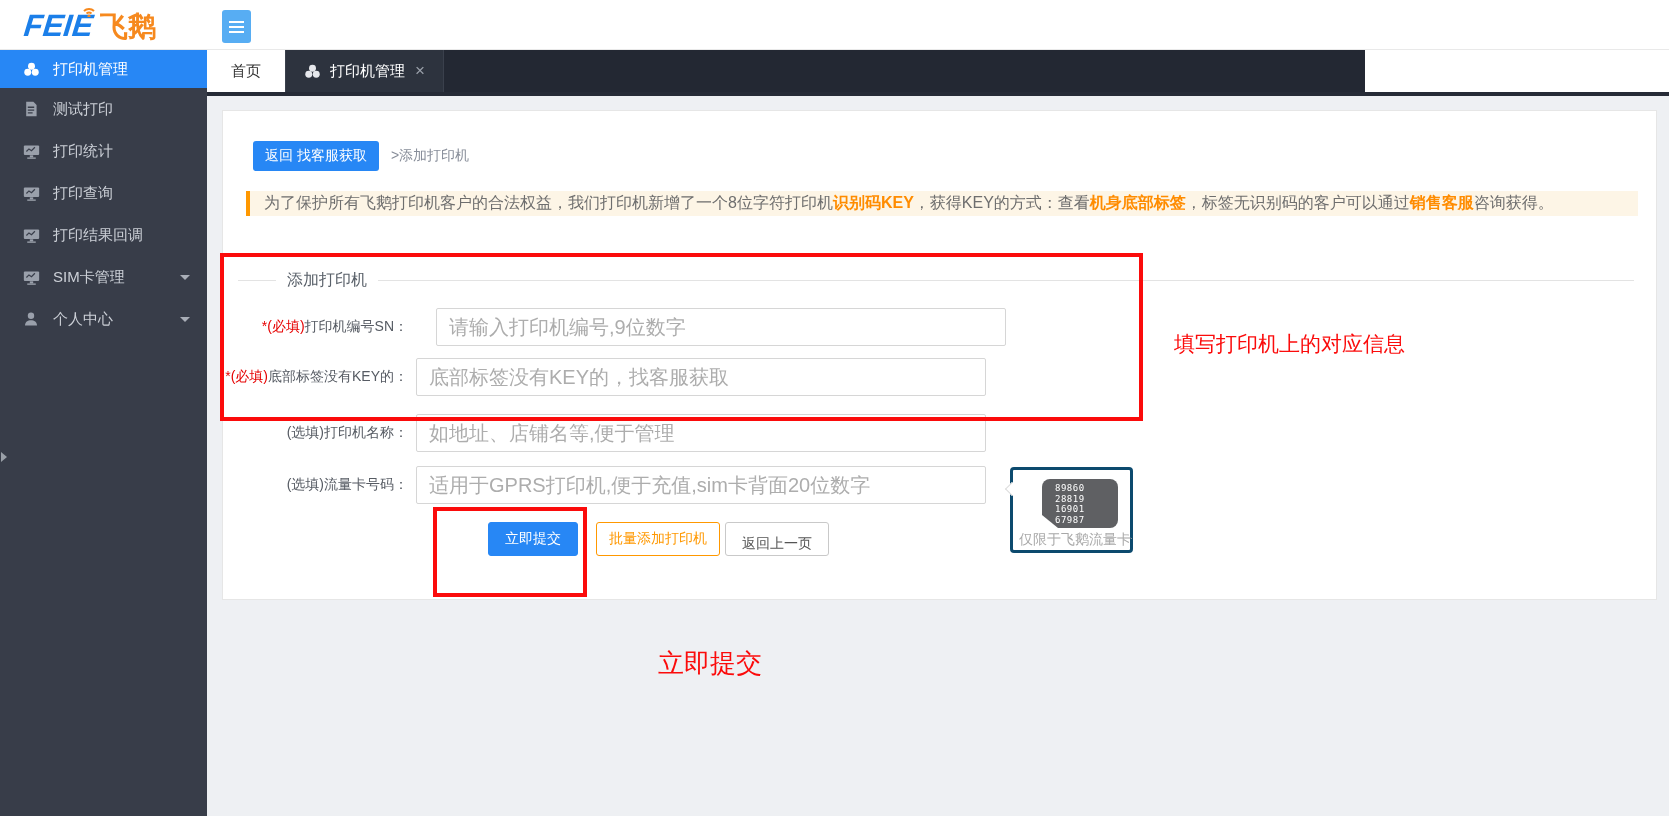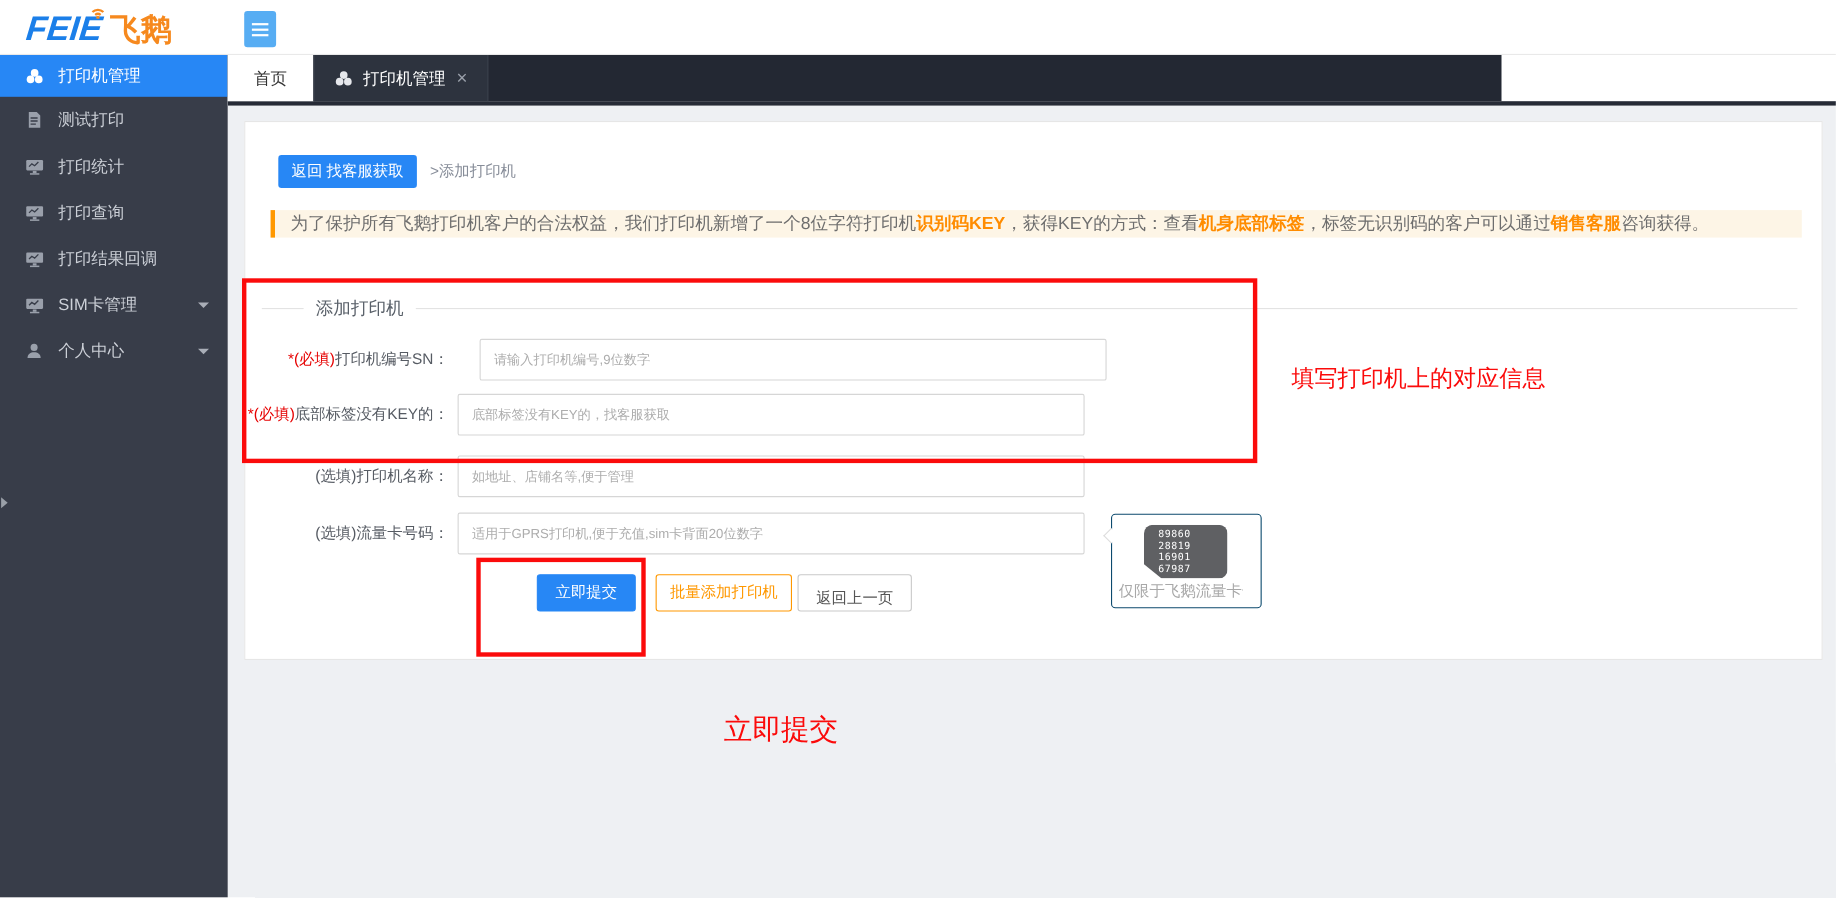--- a/index.html
+++ b/index.html
@@ -44,31 +44,31 @@
   .notice b { color:#ff8c00; }
 
   .legend-row { position:absolute; left:15px; right:22px; top:159px; display:flex; align-items:center; color:#596069; font-size:16px; }
   .legend-row::before { content:''; width:38px; height:1px; background:#e3e3e3; margin-right:11px; }
   .legend-row::after  { content:''; flex:1; height:1px; background:#e3e3e3; margin-left:11px; }
 
   .frow { position:absolute; left:0; display:flex; align-items:center; }
   .frow-1 { top:197px;gap:20px; } .frow-2 { top:247px; } .frow-3 { top:303px; } .frow-4 { top:355px; }
   .flabel { width:185px; text-align:right; font-size:14px; color:#565b63; }
   .req { color:#e60000; }
-  .finput { margin-left:8px; width:570px; height:38px; border:1px solid #d6d6d6; border-radius:2px; padding:0 12px; font-size:12px; color:#333; font-family:inherit; outline:none; background:#fff; }
+  .finput { margin-left:8px; width:570px; height:38px; border:1px solid #d6d6d6; border-radius:2px; padding:0 12px; font-size:20px; color:#333; font-family:inherit; outline:none; background:#fff; }
   .finput::placeholder { color:#adadad; opacity:1; }
 
   .btn-row { position:absolute; left:265px; top:411px; display:flex; align-items:center; }
   .btn { height:34px; border-radius:3px; font-size:14px; cursor:pointer; font-family:inherit; }
   .btn-submit { width:90px; background:#2787f5; color:#fff; border:1px solid #2787f5; }
   .btn-batch { margin-left:18px; padding:0 12px; background:#fff; color:#ff9800; border:1px solid #ff9800; }
   .btn-return { margin-left:5px; padding:12px 16px; background:#fff; color:#555; border:1px solid #c9c9c9; }
 
   
-  .tooltip { position:absolute; left:787px; top:356px; width:137px; height:86px; background:#fff; border:1px solid #0c4a6e; border-radius:4px; }
+  .tooltip { position:absolute; left:787px; top:356px; width:123px; height:86px; background:#fff; border:3px solid #0c4a6e; border-radius:4px; }
   .tooltip-arrow { position:absolute; left:-6px; top:14px; width:10px; height:10px; background:#fff; border-left:1px solid #dcdcdc; border-bottom:1px solid #dcdcdc; transform:rotate(45deg); }
   .sim-card { position:absolute; left:29px; top:9px; width:76px; height:49px; background:#5f6063; border-radius:8px;
               clip-path:polygon(0 0,100% 0,100% 100%,16px 100%,0 calc(100% - 13px)); padding:4px 0 0 13px; }
   .sim-num { display:block; font-family:"DejaVu Sans Mono",monospace; font-size:9px; line-height:10.5px; color:#fff; letter-spacing:0.5px; }
   .sim-caption { position:absolute; left:6px; top:61px; width:113px; font-size:14px; color:#a8a8a8; white-space:nowrap; overflow:hidden; }
 
   
   .red-box, .red-text { position:absolute; z-index:50; pointer-events:none; }
   .red-box { border:4px solid #fb0b0b; }
   .red-box1 { left:220px; top:253px; width:923px; height:168px; }

